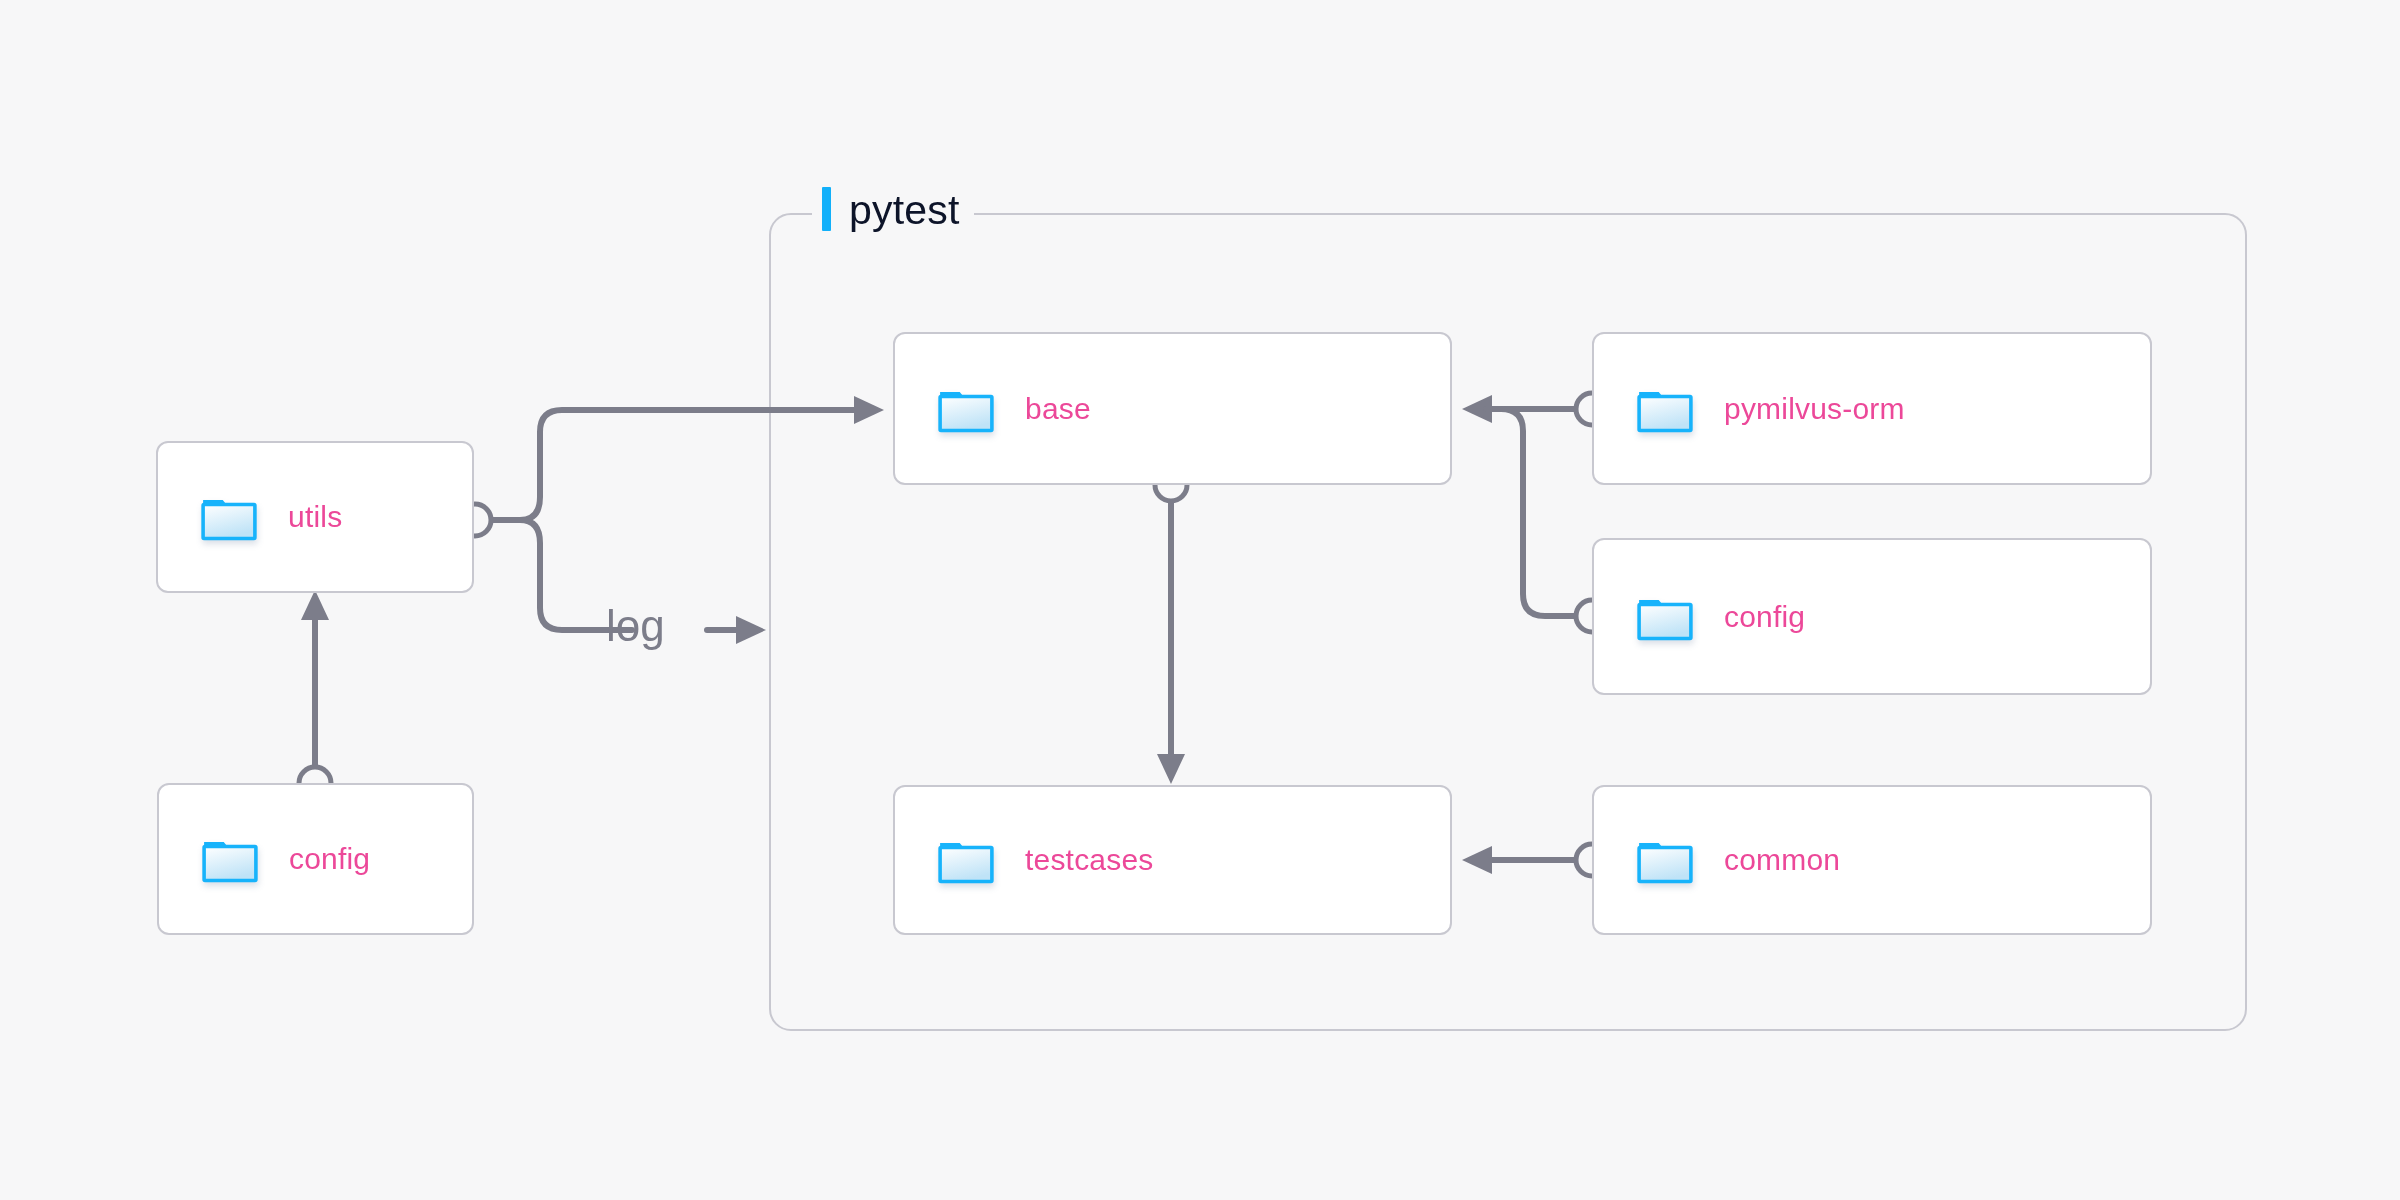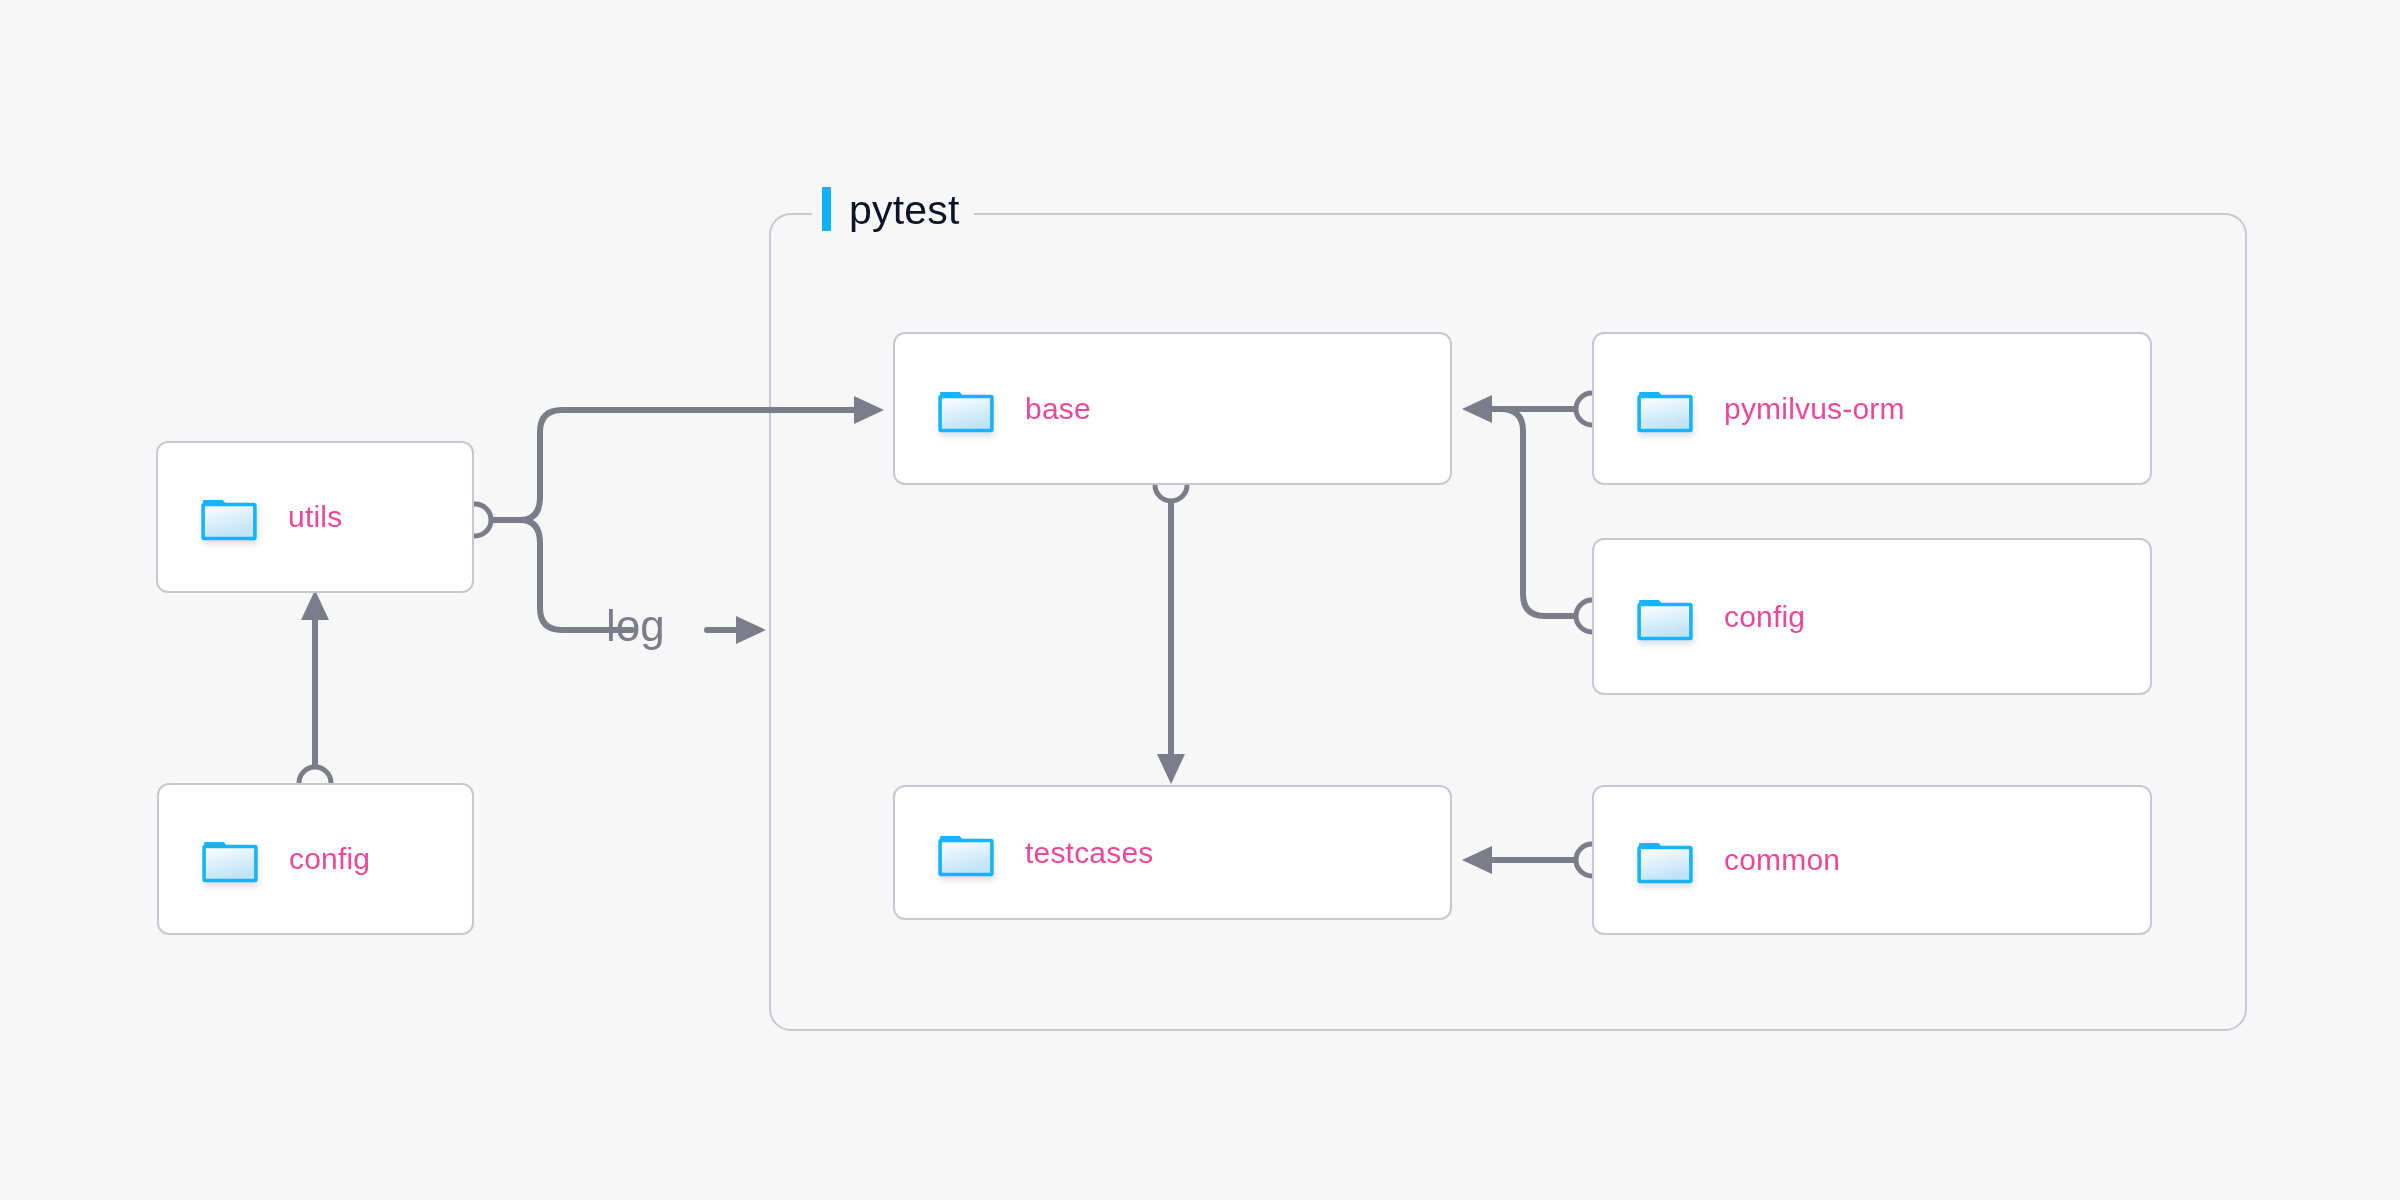--- a/index.html
+++ b/index.html
@@ -208,21 +208,21 @@
           <stop offset="0%" stop-color="#ffffff"></stop>
           <stop offset="100%" stop-color="#bfe3f7"></stop>
         </linearGradient>
       </defs>
       <path d="M3 9 h22 l5 6 h31 v5 H3 Z" fill="#17b3fb"></path>
       <rect x="3" y="14" width="58" height="38" rx="1" fill="url(#fgrad-base)" stroke="#17b3fb" stroke-width="4"></rect>
     </svg>
     <span class="node-label">base</span>
   </div>
 
-  <div class="node" style="left:893px; top:785px; width:559px; height:135px;">
+  <div class="node" style="left:893px; top:785px; width:559px; height:150px;">
     <svg class="folder-icon" viewBox="0 0 64 56" xmlns="http://www.w3.org/2000/svg">
       <defs>
         <linearGradient id="fgrad-testcases" x1="0" y1="0" x2="0.35" y2="1">
           <stop offset="0%" stop-color="#ffffff"></stop>
           <stop offset="100%" stop-color="#bfe3f7"></stop>
         </linearGradient>
       </defs>
       <path d="M3 9 h22 l5 6 h31 v5 H3 Z" fill="#17b3fb"></path>
       <rect x="3" y="14" width="58" height="38" rx="1" fill="url(#fgrad-testcases)" stroke="#17b3fb" stroke-width="4"></rect>
     </svg>

